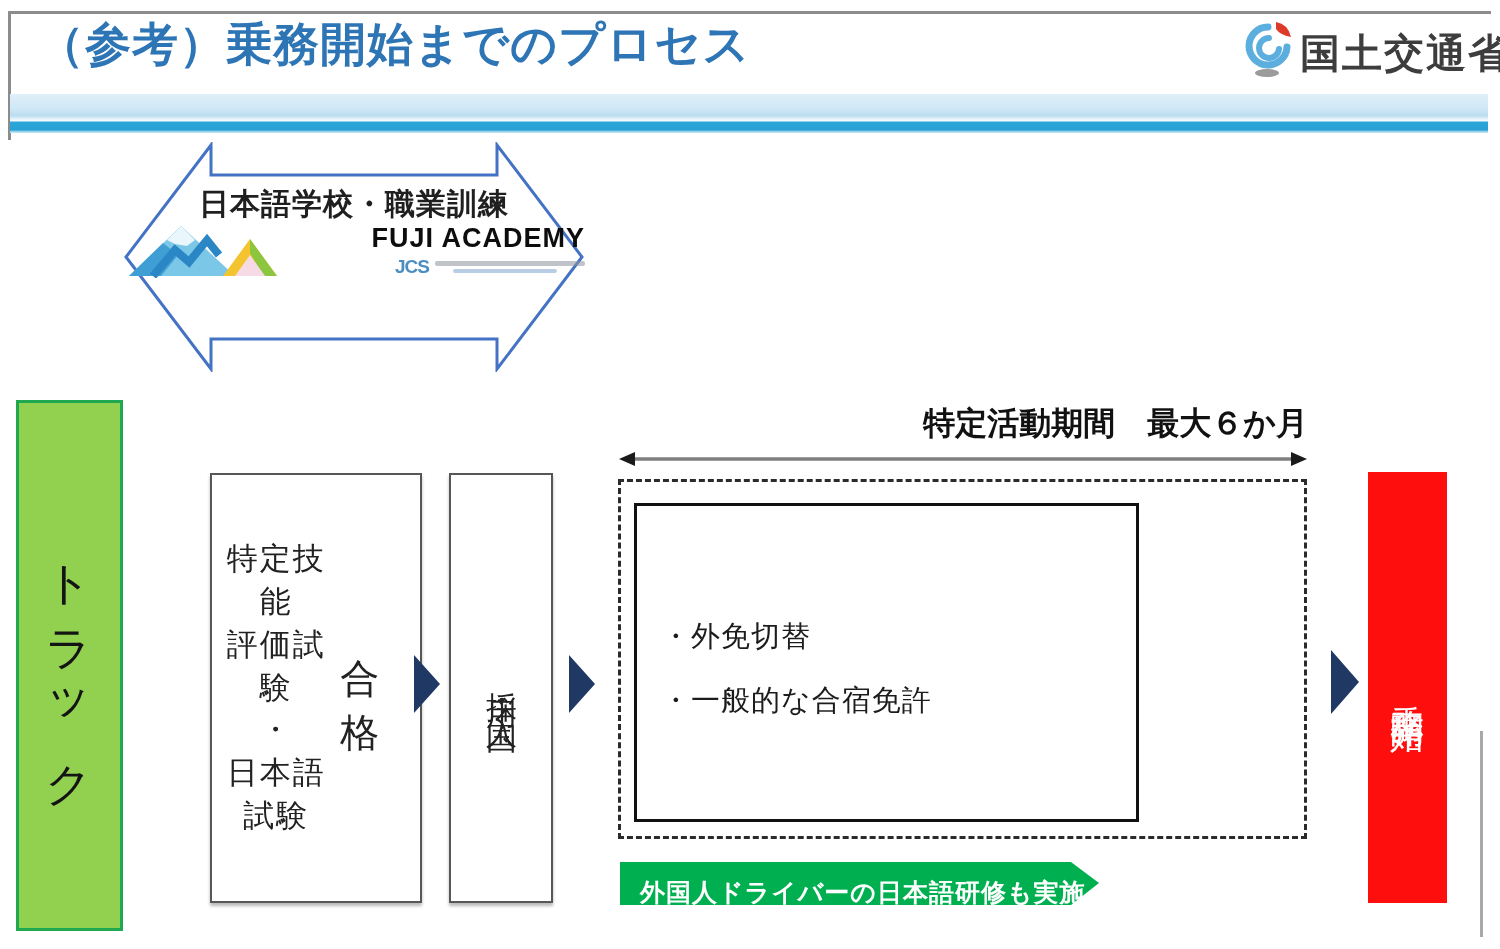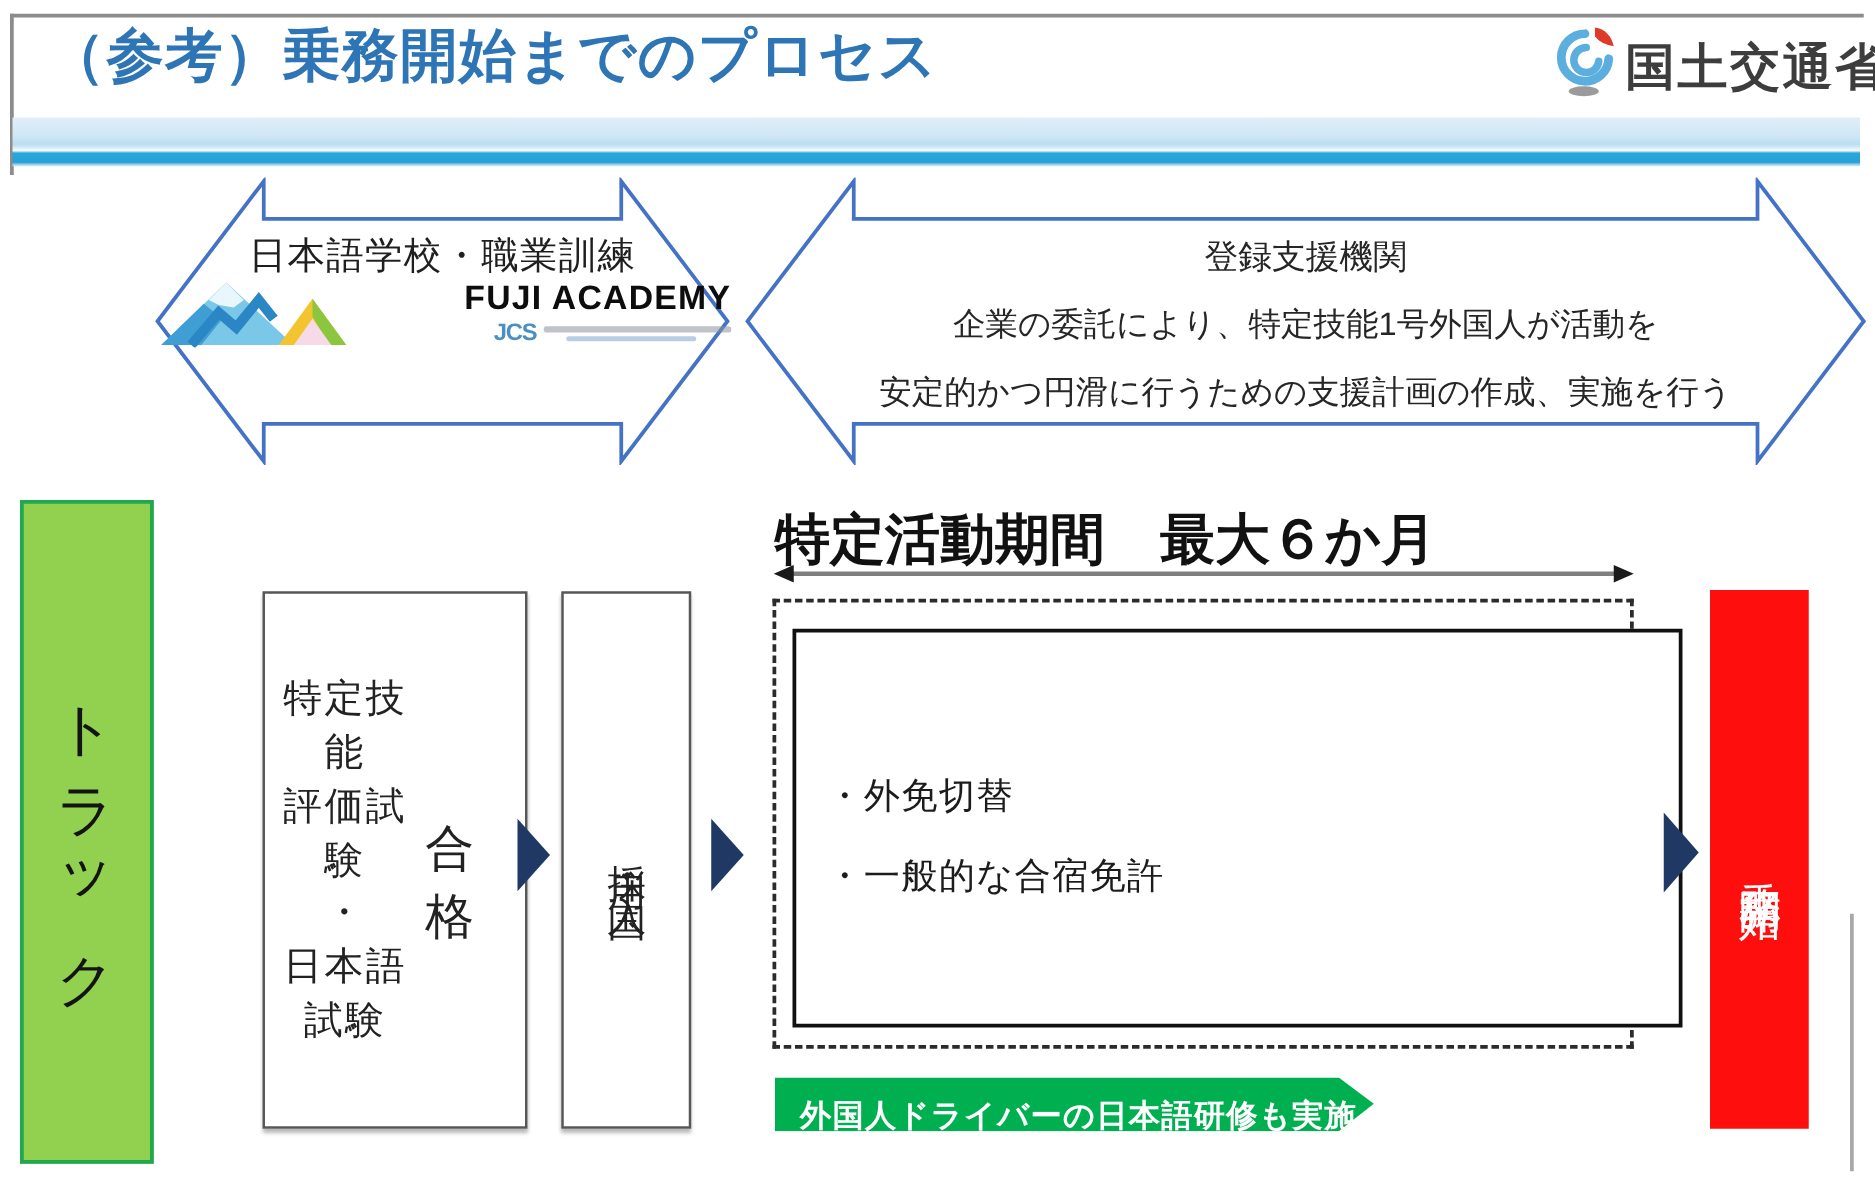--- a/index.html
+++ b/index.html
@@ -17,21 +17,21 @@
   .agency{left:1300px;top:26px;font-size:40px;font-weight:600;color:#3d3d3d;letter-spacing:2px;white-space:nowrap;}
   .title-band{
     left:10px;top:94px;width:1478px;height:39px;
     background:linear-gradient(180deg,#e0eff9 0%,#cfe7f5 38%,#bado; );
     background:linear-gradient(180deg,#e0eff9 0%,#cfe7f5 38%,#b9ddf0 55%,#dfeef8 63%,#f6fbfe 68%,#2ba6d8 73%,#28a2d6 92%,#90cfe9 96%,#d4ebf6 100%);
   }
 
   
   .hexwrap{width:462px;height:230px;}
   .hexwrap svg{position:absolute;left:0;top:0;}
-  .hex-title{left:70px;right:70px;top:42px;text-align:center;font-size:30px;font-weight:400;color:#1f1f1f;letter-spacing:1px;}
+  .hex-title{left:70px;right:70px;top:42px;text-align:center;font-size:30px;font-weight:700;color:#1f1f1f;letter-spacing:1px;}
   .hexR-text{left:90px;right:90px;top:34px;bottom:31px;display:flex;flex-direction:column;justify-content:center;align-items:center;gap:19px;font-size:26px;color:#262626;white-space:nowrap;}
   .hexR-title{font-size:27px;}
 
   
   .fuji-block{left:0;right:0;top:80px;display:flex;flex-direction:column;align-items:flex-end;}
   .fuji-name{font-size:27px;font-weight:800;color:#0d0d0d;letter-spacing:1px;margin-top:1px;}
   .jcs-row{display:flex;align-items:center;gap:6px;margin-top:2px;}
   .jcs-mark{font-size:19px;font-weight:700;color:#4b8ec2;letter-spacing:-1px;}
   .jcs-lines{display:flex;flex-direction:column;gap:3px;}
   .jcs-lines i{display:block;height:5px;width:150px;background:#8d949c;opacity:.55;border-radius:2px;}
@@ -47,23 +47,23 @@
   .exam-box{left:210px;top:473px;width:212px;height:430px;display:flex;flex-direction:row;align-items:center;justify-content:space-between;}
   .exam-lines{white-space:pre-line;text-align:center;font-size:31px;line-height:1.38;letter-spacing:2px;color:#222;}
   .exam-result{margin-top:36px;font-size:39px;letter-spacing:2px;color:#222;}
   .hire-box{left:449px;top:473px;width:104px;height:430px;display:flex;align-items:center;justify-content:center;}
   .hire-label{font-size:31px;letter-spacing:8px;color:#222;}
 
   .tri{width:0;height:0;border-top:29px solid transparent;border-bottom:29px solid transparent;border-left:26px solid #1F3864;}
   .tri-big{border-top-width:32px;border-bottom-width:32px;border-left-width:28px;}
 
   
-  .period-label{left:620px;width:688px;top:402px;text-align:left;font-size:44px;font-weight:700;color:#111;white-space:nowrap;}
+  .period-label{left:620px;width:688px;top:402px;text-align:right;font-size:32px;font-weight:700;color:#111;white-space:nowrap;}
   .dashed-box{left:618px;top:479px;width:689px;height:360px;border:3px dashed #2b2b2b;box-sizing:border-box;}
-  .license-box{left:634px;top:503px;width:712px;height:319px;background:#fff;border:3px solid #111;box-sizing:border-box;display:flex;flex-direction:column;justify-content:center;gap:24px;padding:12px 0 0 24px;}
+  .license-box{left:634px;top:503px;width:505px;height:319px;background:#fff;border:3px solid #111;box-sizing:border-box;display:flex;flex-direction:column;justify-content:center;gap:24px;padding:12px 0 0 24px;}
   .opt{font-size:29px;color:#1c1c1c;letter-spacing:1px;white-space:nowrap;}
   .opt-hl{font-size:30px;font-weight:700;color:#00B0F0;}
 
   
   .banner{left:620px;top:862px;width:480px;height:60px;}
   .banner svg{position:absolute;left:0;top:0;}
   .banner-label{position:absolute;left:20px;top:0;bottom:0;display:flex;align-items:center;font-size:25px;font-weight:600;color:#fff;letter-spacing:1px;white-space:nowrap;}
 
   
   .start-box{left:1368px;top:472px;width:79px;height:431px;background:#FF0E0E;display:flex;align-items:center;justify-content:center;}
@@ -111,30 +111,20 @@
       <div class="jcs-row">
         <span class="jcs-mark">JCS</span>
         <span class="jcs-lines">
             <i></i>
             <i></i>
           </span>
       </div>
     </div>
   </div>
 
-  <div class="abs hexwrap" style="left:595px;top:142px;width:899px;">
-    <svg width="899" height="230" viewBox="0 0 899 230">
-      <polygon points="3,115 88,3 88,33 811,33 811,3 896,115 811,227 811,197 88,197 88,227" fill="#ffffff" stroke="#4472C4" stroke-width="3"></polygon>
-    </svg>
-    <div class="abs hexR-text">
-      <div class="hexR-title">登録支援機関</div>
-      <div>企業の委託により、特定技能1号外国人が活動を</div>
-      <div>安定的かつ円滑に行うための支援計画の作成、実施を行う</div>
-    </div>
-  </div>
 
   <div class="abs rail">
     <span class="vtext rail-label">トラック</span>
   </div>
 
   <div class="abs wbox exam-box">
     <div class="exam-lines">特定技能
 評価試験
 ・
 日本語

